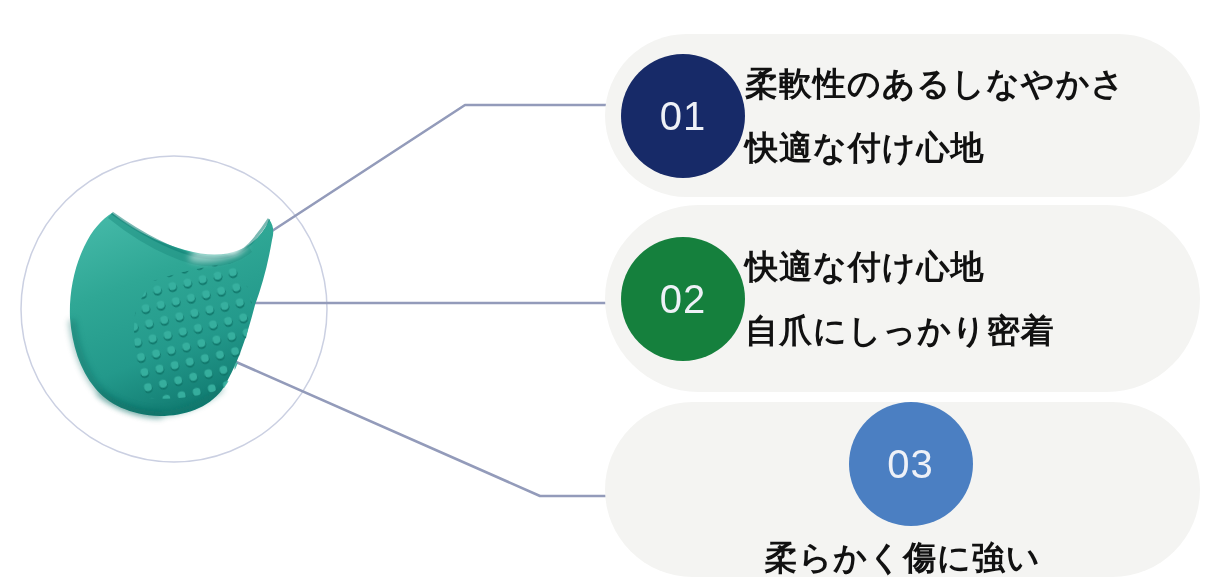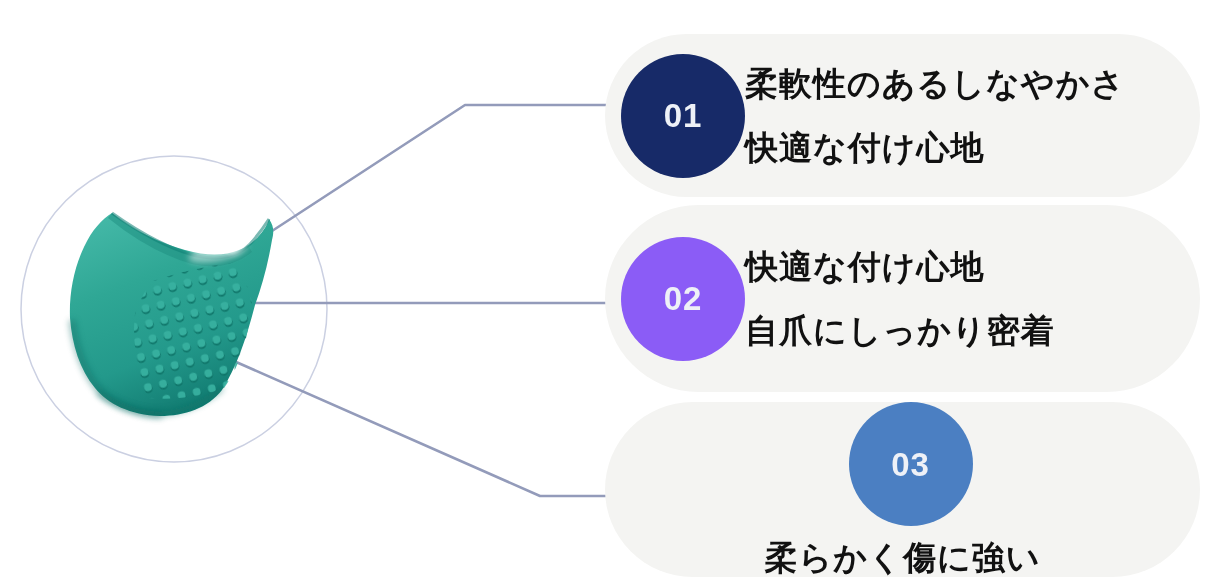--- a/index.html
+++ b/index.html
@@ -14,23 +14,22 @@
     display:flex;align-items:center;box-sizing:border-box;
   }
   .card1{top:34px;height:163px;border-radius:82px;}
   .card2{top:205px;height:187px;border-radius:94px;}
   .card3{top:402px;height:175px;border-radius:88px;}
   .badge{
     width:124px;height:124px;border-radius:50%;margin-left:16px;flex:0 0 auto;
     display:flex;align-items:center;justify-content:center;
   }
   .badge span{
-    font-size:33px;color:#eef1f7;letter-spacing:1px;line-height:1;
+    font-size:40px;color:#eef1f7;letter-spacing:1px;line-height:1;
     font-family:"Liberation Sans",sans-serif;
-    font-weight:bold;
   }
   .feature-text{
     flex:1 1 auto;color:#111111;font-weight:700;
     font-size:33px;line-height:64px;letter-spacing:1px;
   }
   .feature-text div{white-space:nowrap;}
 </style>
 </head>
 <body>
 
@@ -93,21 +92,21 @@
     <div class="badge" style="background-color: rgb(23, 42, 104);">
       <span>01</span>
     </div>
     <div class="feature-text">
       <div>柔軟性のあるしなやかさ</div>
       <div>快適な付け心地</div>
     </div>
   </div>
 
   <div class="card card2" style="background-color: rgb(244, 244, 242);">
-    <div class="badge" style="background-color: #8b5cf6; text-align: center;">
+    <div class="badge" style="background-color: #15803d; text-align: center;">
       <span>02</span>
     </div>
     <div class="feature-text">
       <div>快適な付け心地</div>
       <div>自爪にしっかり密着</div>
     </div>
   </div>
 
   <div class="card card3" style="background-color: rgb(244, 244, 242); flex-direction: column;">
     <div class="badge" style="background-color: rgb(75, 127, 194);">

